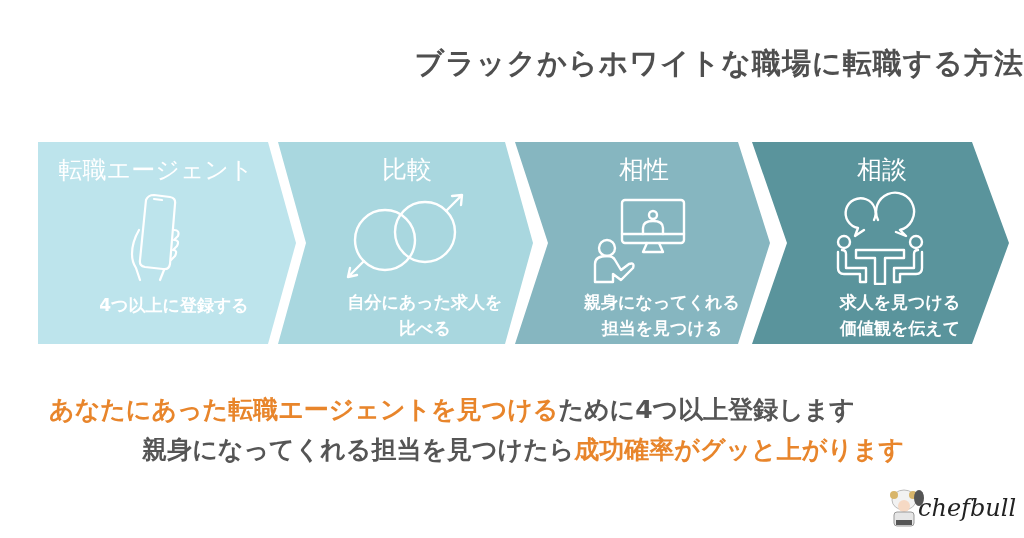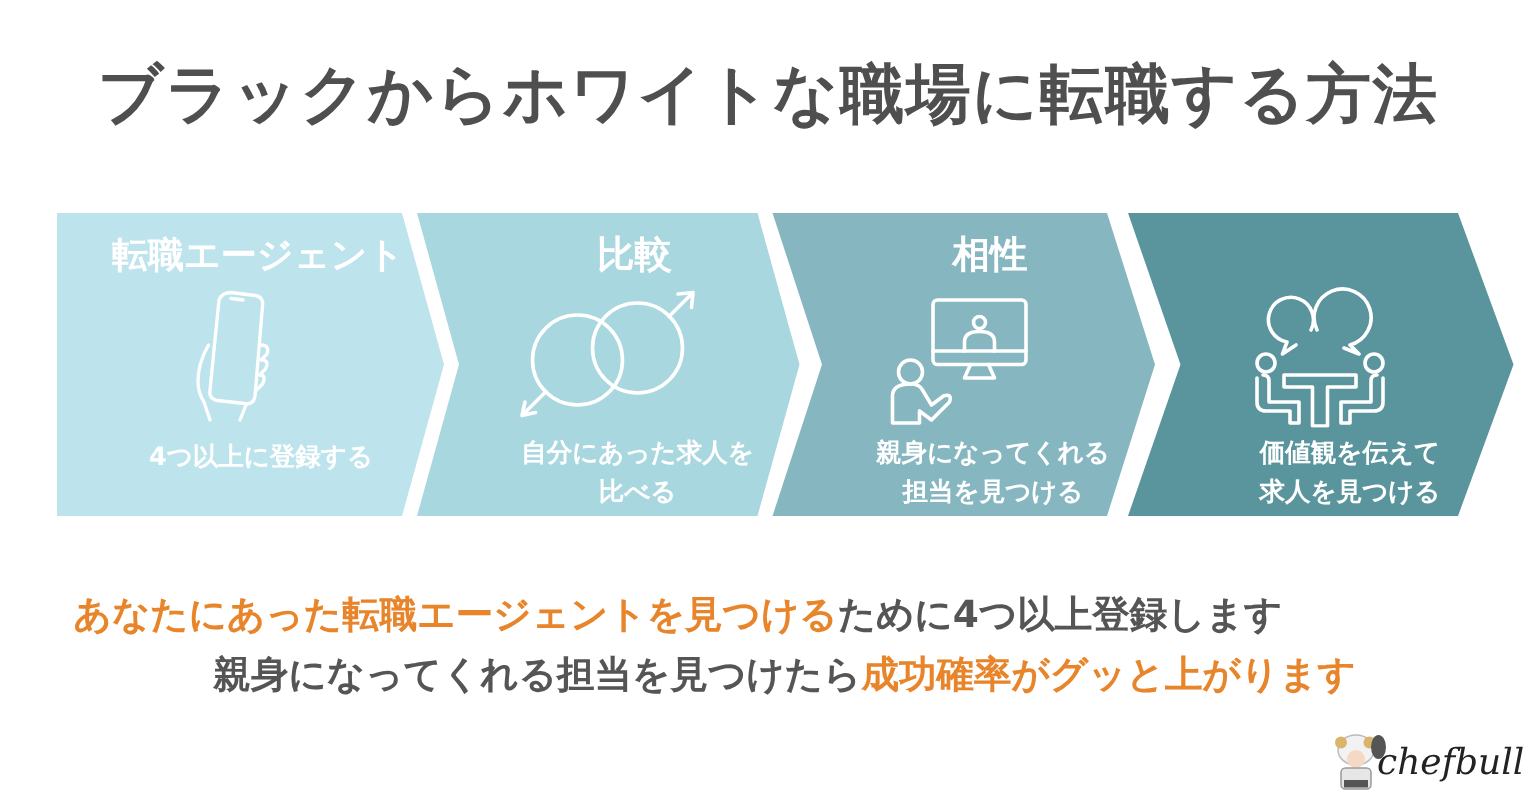--- a/index.html
+++ b/index.html
@@ -1,27 +1,27 @@
 <!DOCTYPE html>
 <html><head>
 <meta charset="utf-8">
 <style>
   html, body { margin: 0; padding: 0; }
   body {
     width: 1024px; height: 538px; background: #ffffff; position: relative; overflow: hidden;
     font-family: "DejaVu Sans", "Liberation Sans", sans-serif;
   }
   .title {
-    position: absolute; left: 0; top: 36px; width: 1024px; text-align: center;
-    font-size: 43px; font-weight: bold; color: #4f4f4f; letter-spacing: 1px; line-height: 54px;
+    position: absolute; left: 0; top: 36px; width: 1024px; text-align: right;
+    font-size: 29px; font-weight: bold; color: #4f4f4f; letter-spacing: 1px; line-height: 54px;
   }
   .steps { position: absolute; left: 0; top: 0; width: 1024px; height: 538px; }
   .steps svg.bg { position: absolute; left: 0; top: 0; }
   .step { position: absolute; top: 142px; height: 202px; text-align: center; color: #ffffff; }
-  .step .head { position: absolute; left: 18px; width: 100%; top: 12px; font-size: 25px; font-weight: bold; line-height: 32px; white-space: nowrap; }
+  .step .head { position: absolute; left: 2px; width: 100%; top: 12px; font-size: 25px; font-weight: normal; line-height: 32px; white-space: nowrap; }
   .step .icon { position: absolute; left: 50%; top: 50px; width: 100px; height: 90px; margin-left: -50px; }
   .step .desc { position: absolute; left: 0; width: 100%; top: 147px; font-size: 17px; font-weight: bold; line-height: 26px; padding-left: 20px; }
   .msg { position: absolute; left: 0; width: 904px; text-align: center; font-size: 25px; font-weight: bold; line-height: 36px; color: #555555; white-space: nowrap; }
   .msg .hl { color: #e8852b; }
   .logo { position: absolute; left: 886px; top: 486px; width: 130px; height: 46px; }
   .logo-text { position: absolute; left: 32px; top: 8px; font-family: "DejaVu Serif", serif; font-style: italic; font-size: 24px; color: #222; }
 </style>
 </head>
 <body>
 
@@ -78,34 +78,35 @@
         <path d="M18 92 L18 74 Q18 66 30 66 Q36 66 38 70 L44 80 L52 74 Q58 72 56 78 L44 90 L36 84 L36 92 Z"></path>
       </g>
     </svg>
     <div class="desc">
       <div>親身になってくれる</div>
       <div>担当を見つける</div>
     </div>
   </div>
 
   <div class="step" style="left:776px; width:208px;">
+    <div class="head">相談</div>
     <svg class="icon" viewBox="0 0 100 95" style="height:95px; top:48px;">
       <g fill="none" stroke="#fff" stroke-width="2.4" stroke-linejoin="round" stroke-linecap="round">
         <path d="M44 30 A15 15 0 1 0 28 38 L25 46 L34 40"></path>
         <path d="M48 30 A19 19 0 1 1 70 40 L76 46 L66 42"></path>
         <circle cx="14" cy="52" r="6"></circle>
         <circle cx="86" cy="52" r="6"></circle>
         <path d="M8 62 L8 78 Q8 84 14 84 L30 84 L30 92 L36 92 L36 78 L16 78 L16 64 Q16 60 12 60"></path>
         <path d="M92 62 L92 78 Q92 84 86 84 L70 84 L70 92 L64 92 L64 78 L84 78 L84 64 Q84 60 88 60"></path>
         <path d="M26 60 L74 60 L74 68 L55 68 L55 94 L45 94 L45 68 L26 68 Z"></path>
       </g>
     </svg>
     <div class="desc">
+      <div>求人を見つける</div>
       <div>価値観を伝えて</div>
-      <div>求人を見つける</div>
     </div>
   </div>
 </div>
 
 <div class="msg" style="top:392px;">
   <span class="hl">あなたにあった転職エージェントを見つける</span><span>ために4つ以上登録します</span>
 </div>
 <div class="msg" style="top:432px;text-align:right;">
   <span>親身になってくれる担当を見つけたら</span><span class="hl">成功確率がグッと上がります</span>
 </div>

